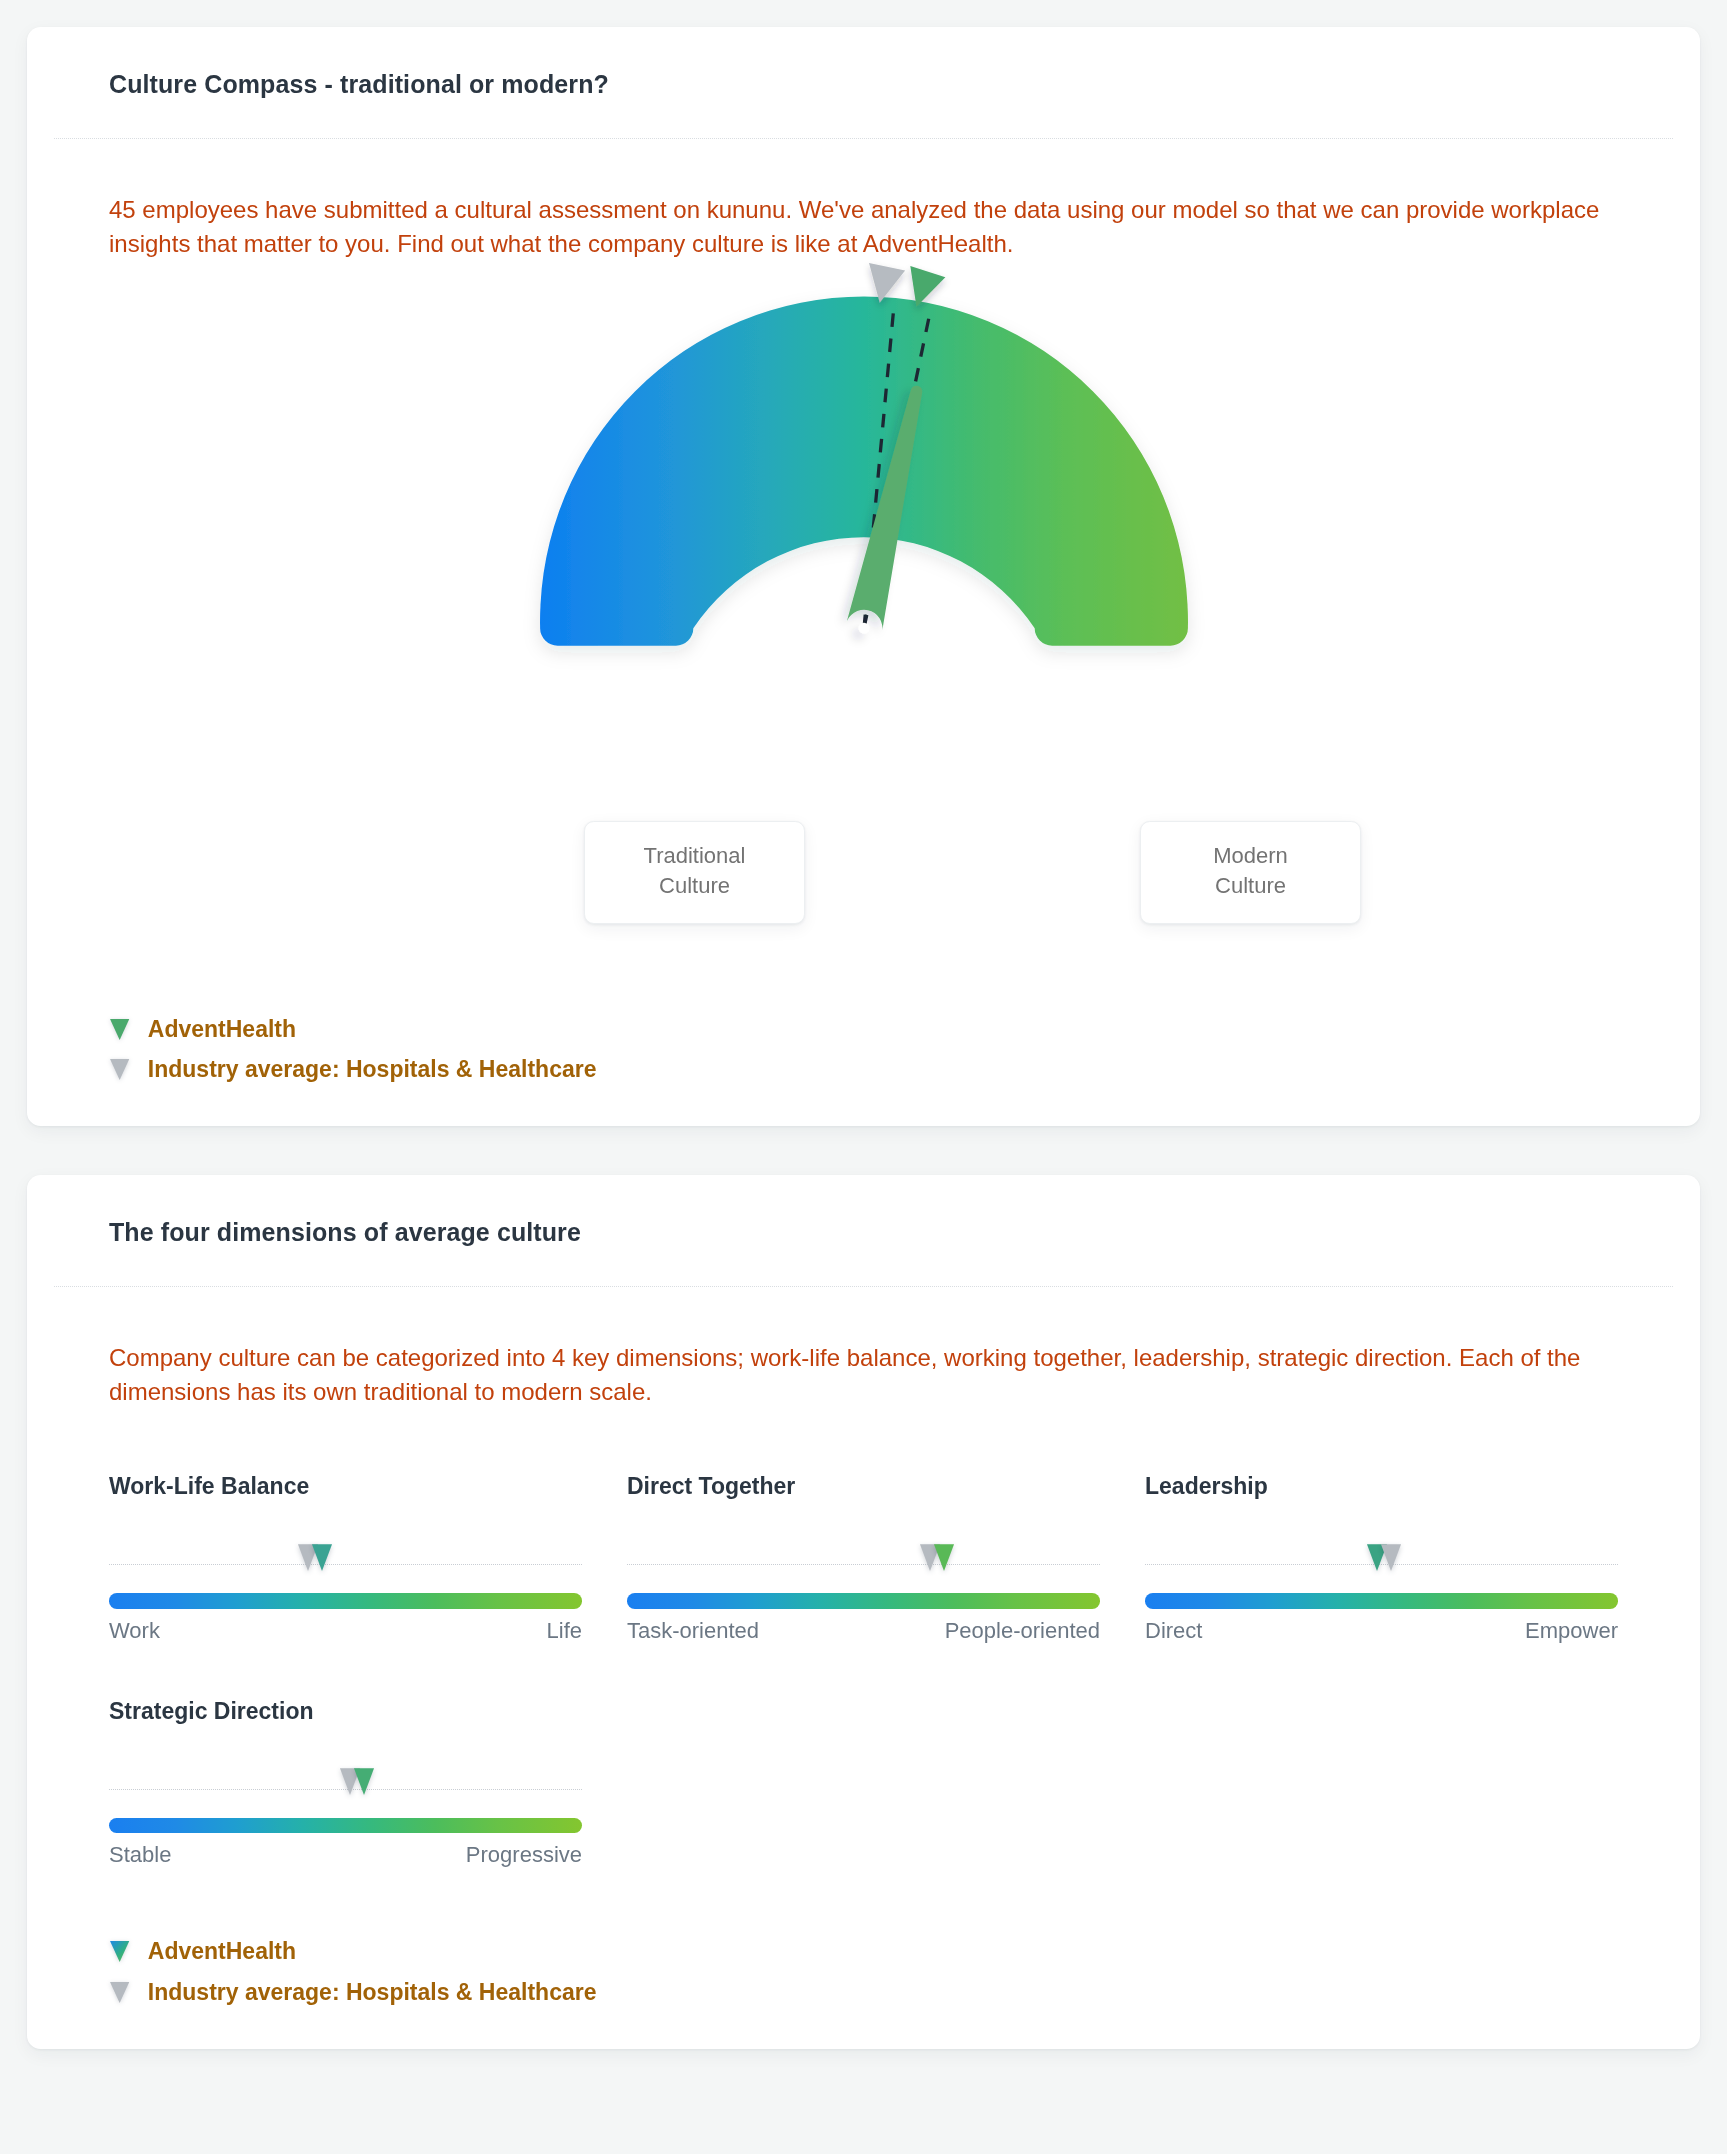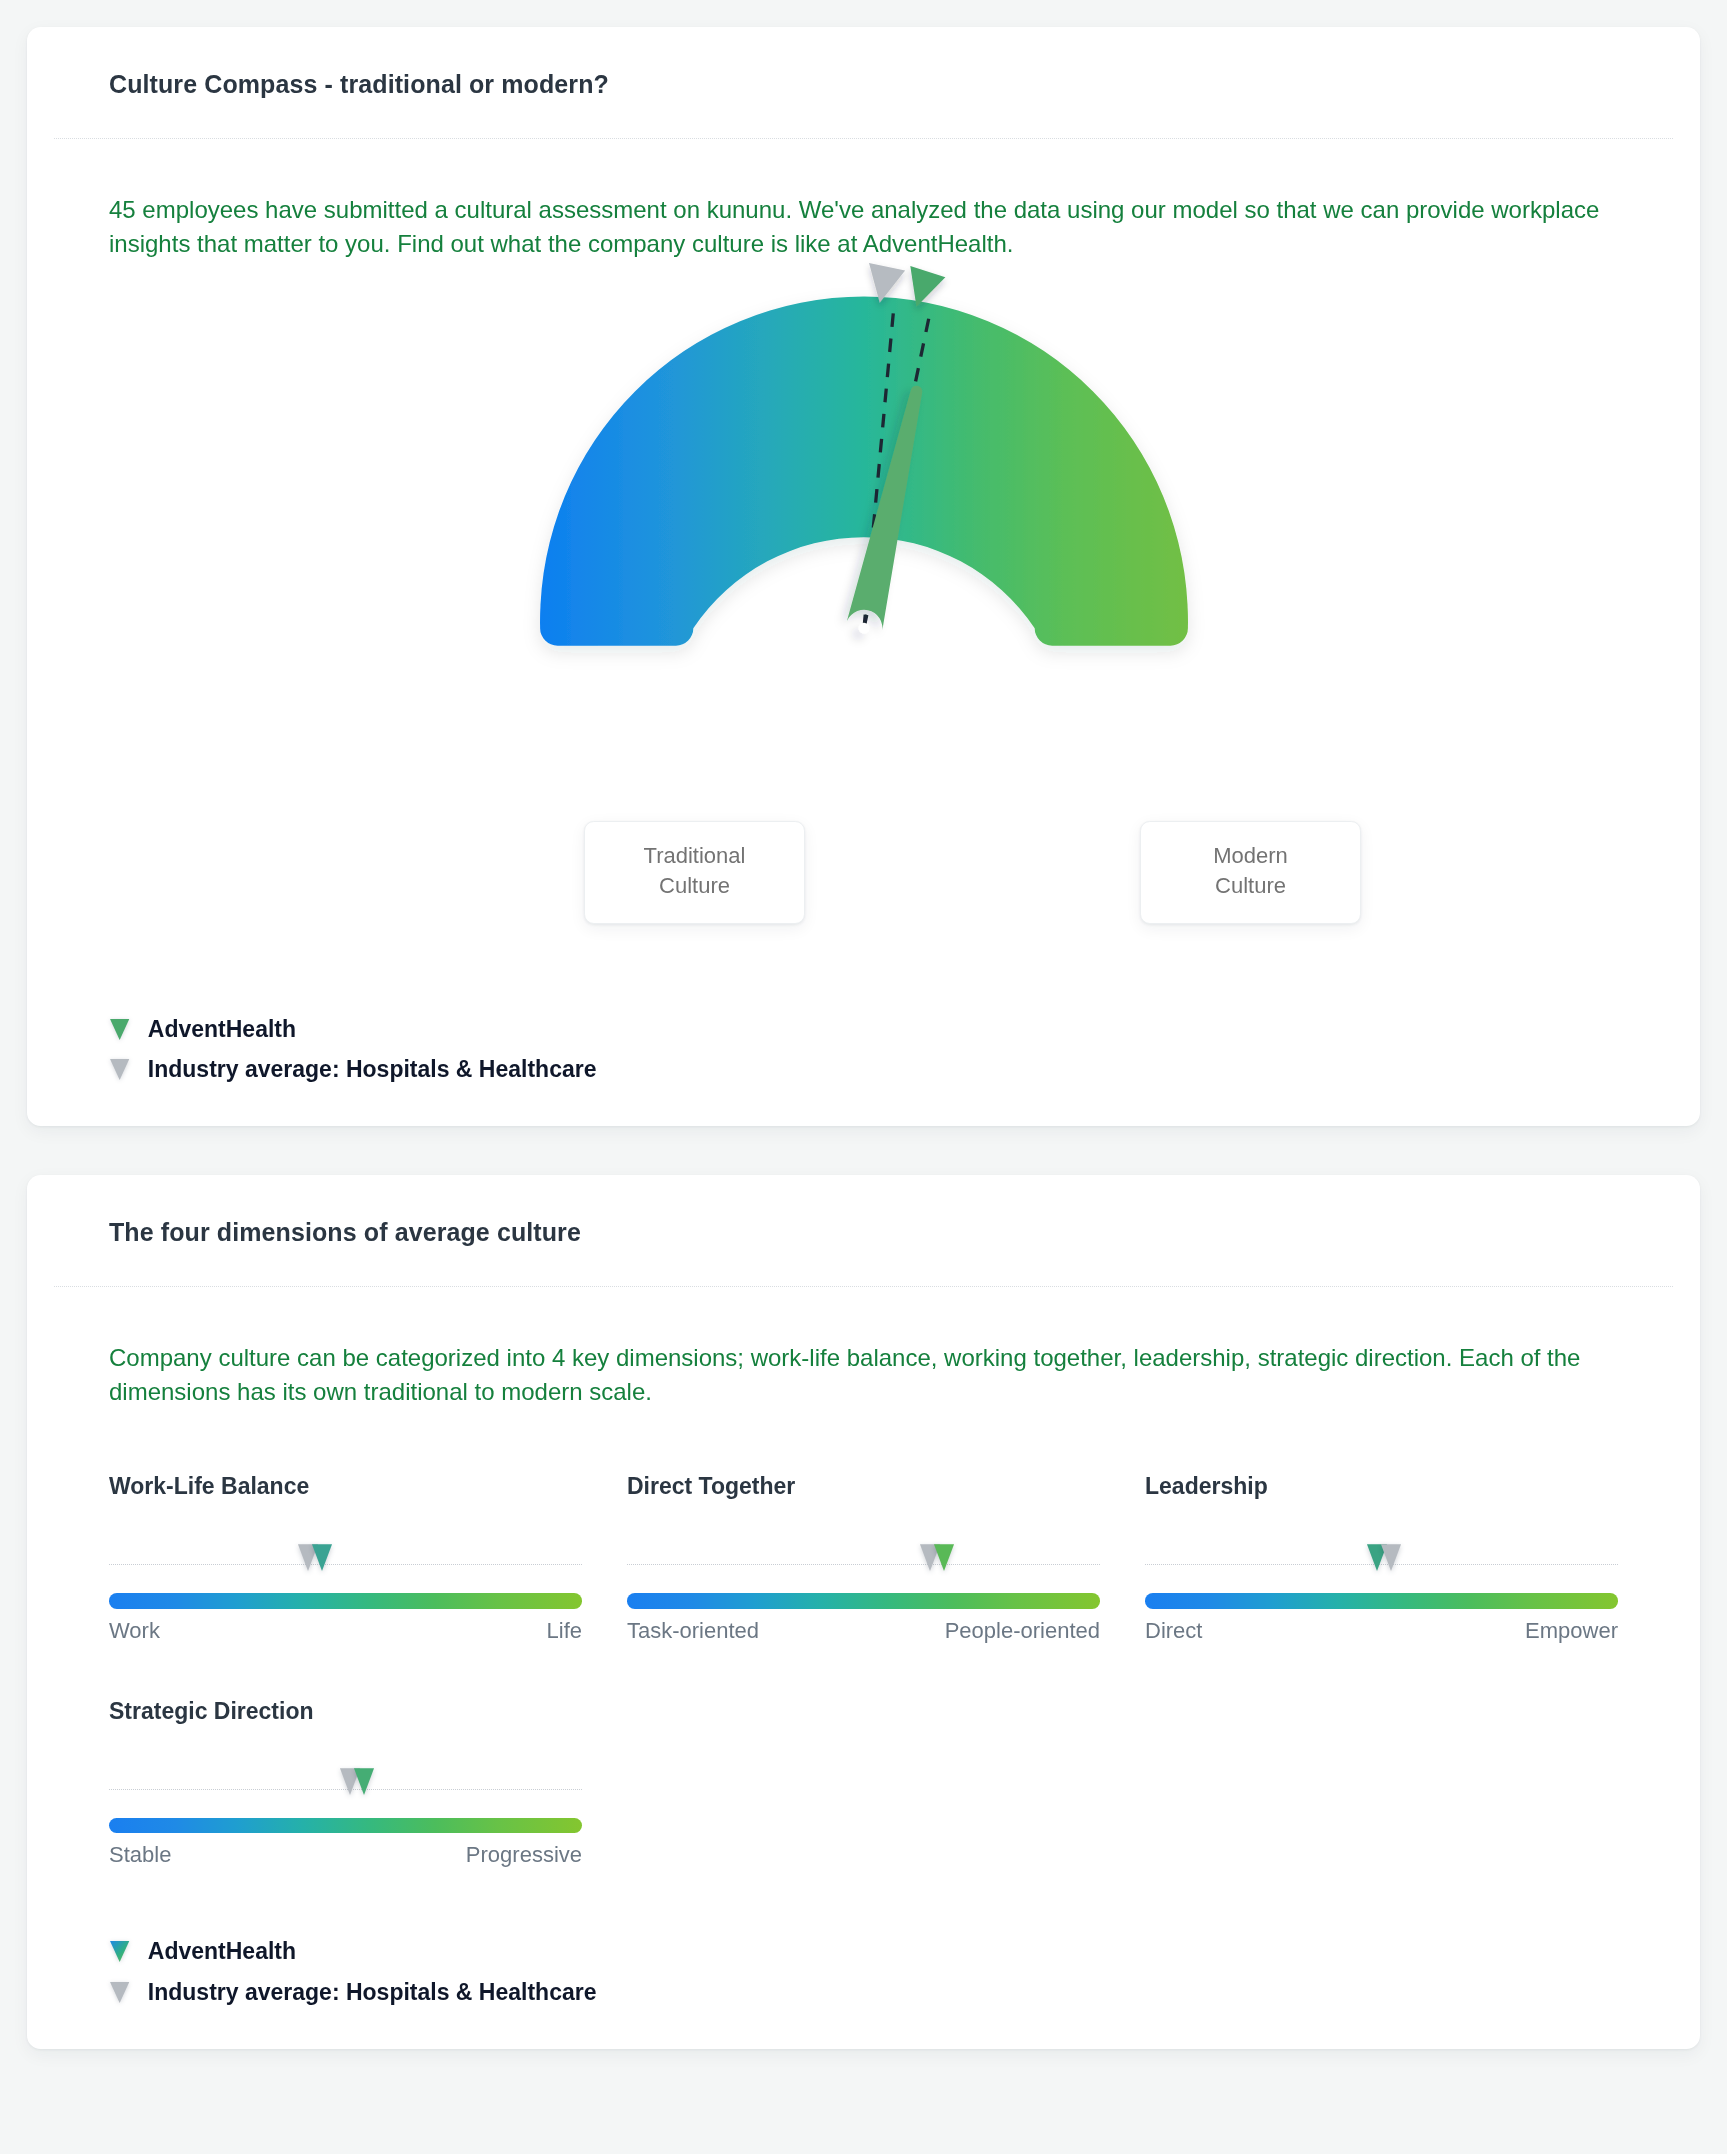--- a/index.html
+++ b/index.html
@@ -47,21 +47,21 @@
     margin: 0 27px;
   }
 
   .card-body {
     padding: 54px 82px 43px 82px;
   }
 
   .intro {
     font-size: 24px;
     line-height: 1.42;
-    color: #15803d;
+    color: #c2410c;
     max-width: 1494px;
   }
 
   
   .gauge-wrap {
     position: relative;
     height: 679px;
     margin-top: 19.4px;
   }
 
@@ -106,21 +106,21 @@
     gap: 17.5px;
   }
   .legend-marker {
     width: 21.3px; height: 25px;
     flex: 0 0 auto;
     filter: drop-shadow(0 1.9px 1.9px rgba(16,30,54,.18));
   }
   .legend-text {
     font-size: 23px;
     font-weight: bold;
-    color: #0f172a;
+    color: #a16207;
   }
 
   
   .dims {
     margin-top: 64px;
     display: grid;
     grid-template-columns: 1fr 1fr 1fr;
     column-gap: 45px;
     row-gap: 54px;
   }

